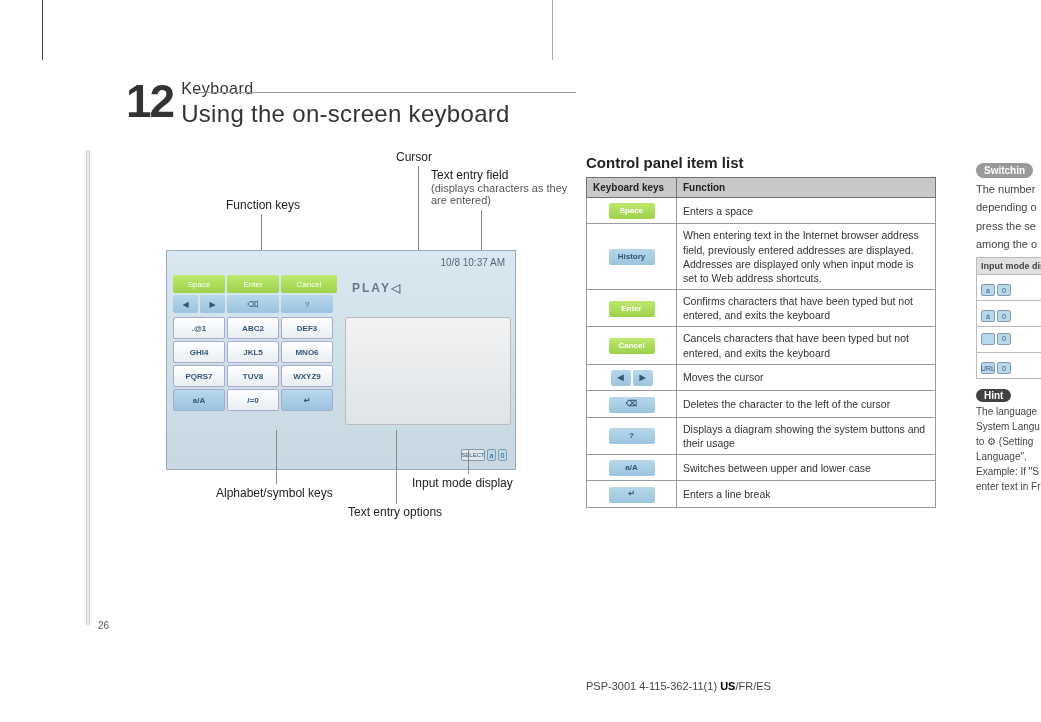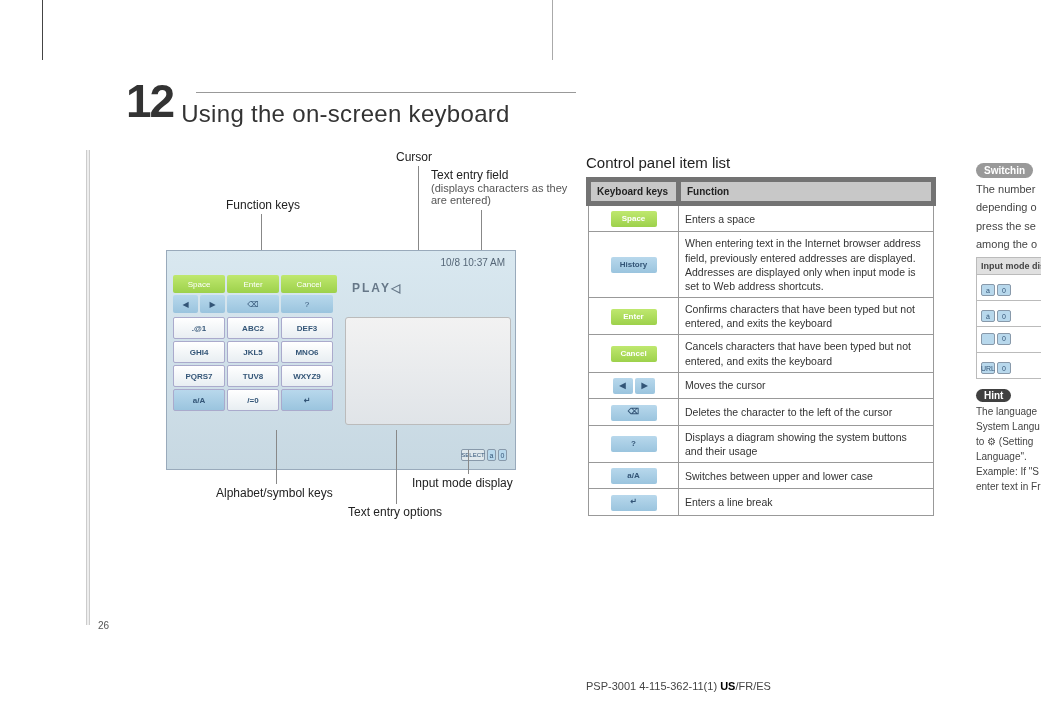--- a/index.html
+++ b/index.html
@@ -28,23 +28,23 @@
   .fnrow2 { position: absolute; left: 6px; top: 44px; width: 168px; display:flex; gap:2px; }
   .fnrow2 .k { width: 25px; height: 18px; background: linear-gradient(#b8d8ec,#9ac4de); border-radius:2px; font-size:8px; display:flex; align-items:center; justify-content:center; color:#357; }
   .entry-box { position: absolute; left: 178px; top: 66px; width: 166px; height: 108px; background: linear-gradient(#f2f2f2,#e0e4e8); border:1px solid #bbb; border-radius:3px; }
   .mode-ind { position: absolute; right: 8px; bottom: 6px; width: 46px; height: 14px; display:flex; gap:2px; }
   .mode-ind .m { width: 14px; height: 12px; background: #b8d8ec; border:1px solid #89a; border-radius:2px; font-size:7px; display:flex; align-items:center; justify-content:center; color:#357; }
   .mode-ind .sel { width:24px; font-size:6px; background:#e0e8ec; }
   .callout { position: absolute; font-size: 12px; color: #222; }
   .callout small { display:block; font-size: 11px; color:#555; }
   .callout-line { position: absolute; background: #888; }
   .ctrl-list { position: absolute; left: 540px; top: 154px; width: 350px; }
-  .ctrl-title { font-size: 15px; font-weight: normal; margin-bottom: 6px; }
+  .ctrl-title { font-size: 15px; font-weight: bold; margin-bottom: 6px; }
   .ctbl { width: 100%; border-collapse: collapse; }
-  .ctbl th { background: #c8c8c8; font-size: 10px; font-weight: bold; text-align: left; padding: 4px 6px; border: 5px solid #737373; }
+  .ctbl th { background: #c8c8c8; font-size: 10px; font-weight: bold; text-align: left; padding: 4px 6px; border: 1px solid #737373; }
   .ctbl td { font-size: 10.5px; padding: 4px 6px; border: 1px solid #999; vertical-align: middle; color: #333; line-height: 1.35; }
   .ctbl td:first-child { text-align: center; width: 90px; }
   .key-ico { display: inline-flex; align-items: center; justify-content: center; min-width: 46px; height: 16px; padding: 0 4px; border-radius: 2px; font-size: 8px; font-weight: bold; }
   .ico-green { background: linear-gradient(#bfe86f,#9dd14b); color: #fff; }
   .ico-blue { background: linear-gradient(#b8d8ec,#9ac4de); color: #357; }
   .ico-pair .key-ico { min-width: 20px; margin: 0 1px; }
   .right-col { position: absolute; left: 930px; top: 160px; width: 110px; color: #444; }
   .right-col .pill { display:inline-block; background:#999; color:#fff; border-radius:8px; font-size:10px; font-weight:bold; padding:2px 8px; }
   .right-col p { font-size: 11px; margin-top: 4px; line-height: 1.3; }
   .right-table { margin-top: 6px; border-collapse: collapse; width: 100%; }
@@ -62,20 +62,21 @@
 <body>
 
 <div class="rule-v"></div>
 <div class="rule-v2"></div>
 
 <div class="page">
 
   <div class="header">
     <div class="chap-num">12</div>
     <div class="chap-titles">
+      <div class="chap-sub">Keyboard</div>
       <div class="chap-title">Using the on-screen keyboard</div>
     </div>
   </div>
   <div class="header-hr"></div>
 
   <div class="frame-l"></div>
 
   <div class="main-left">
     <div class="shot-wrap">
 

